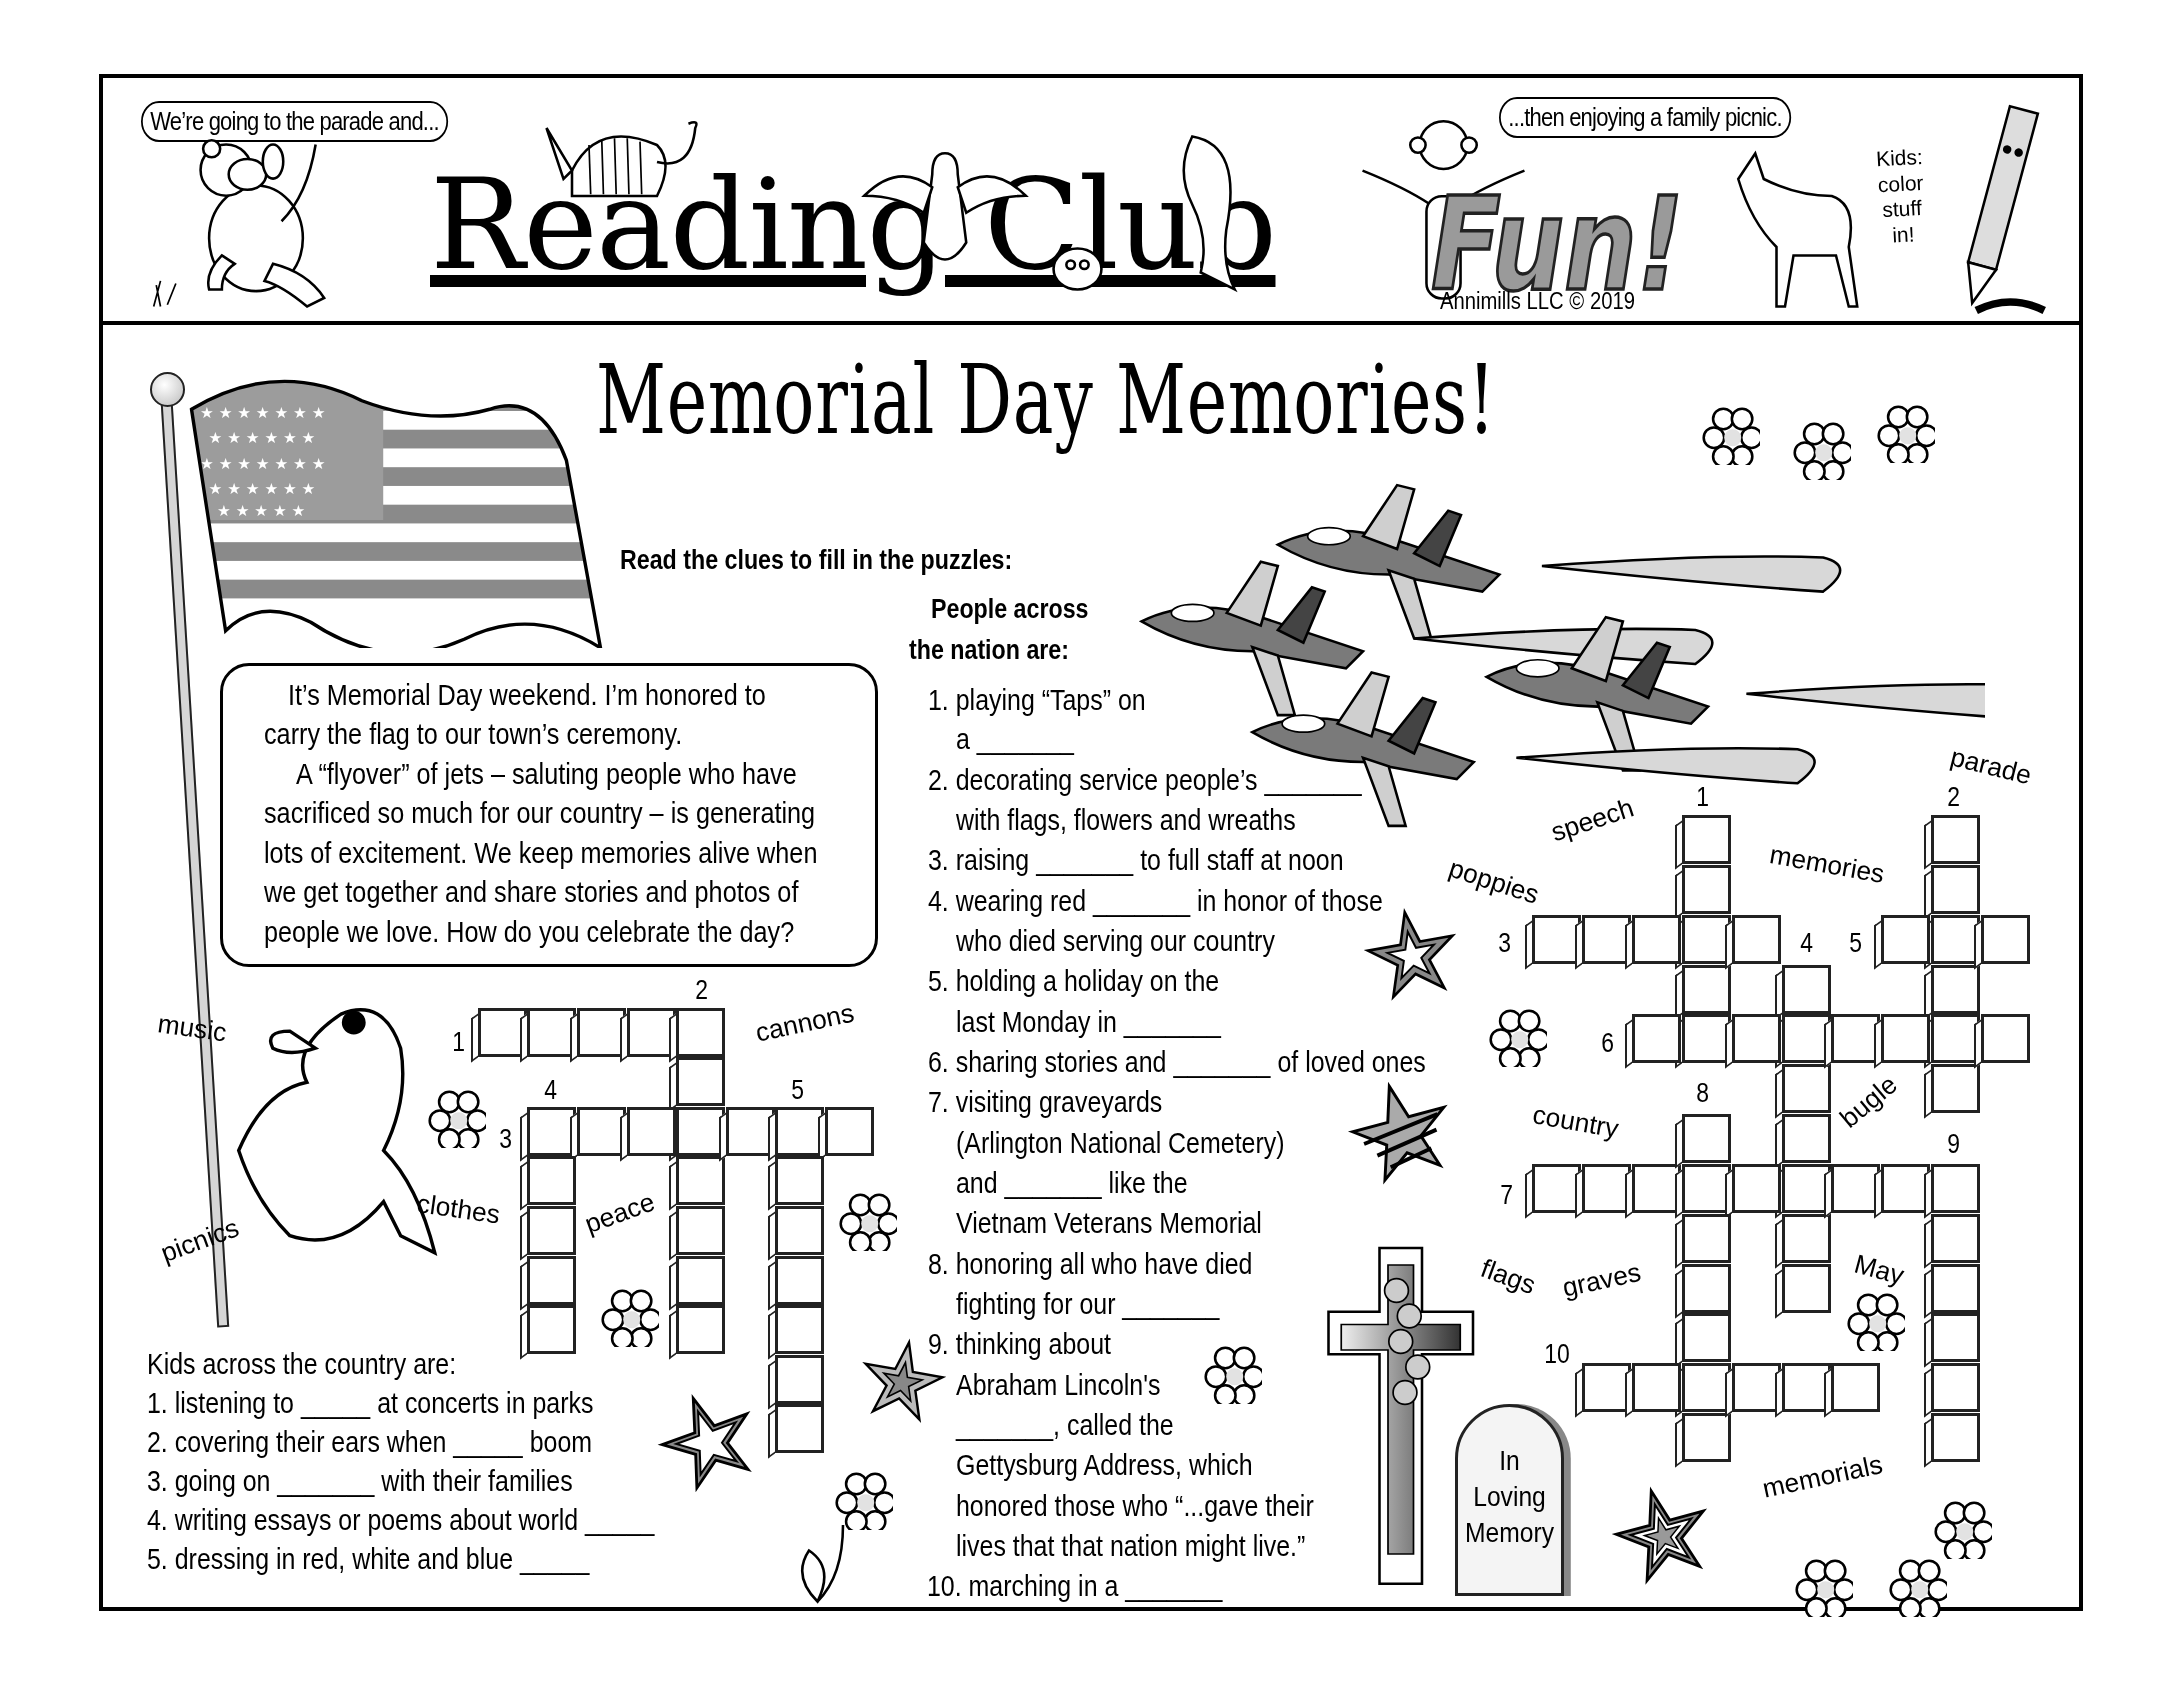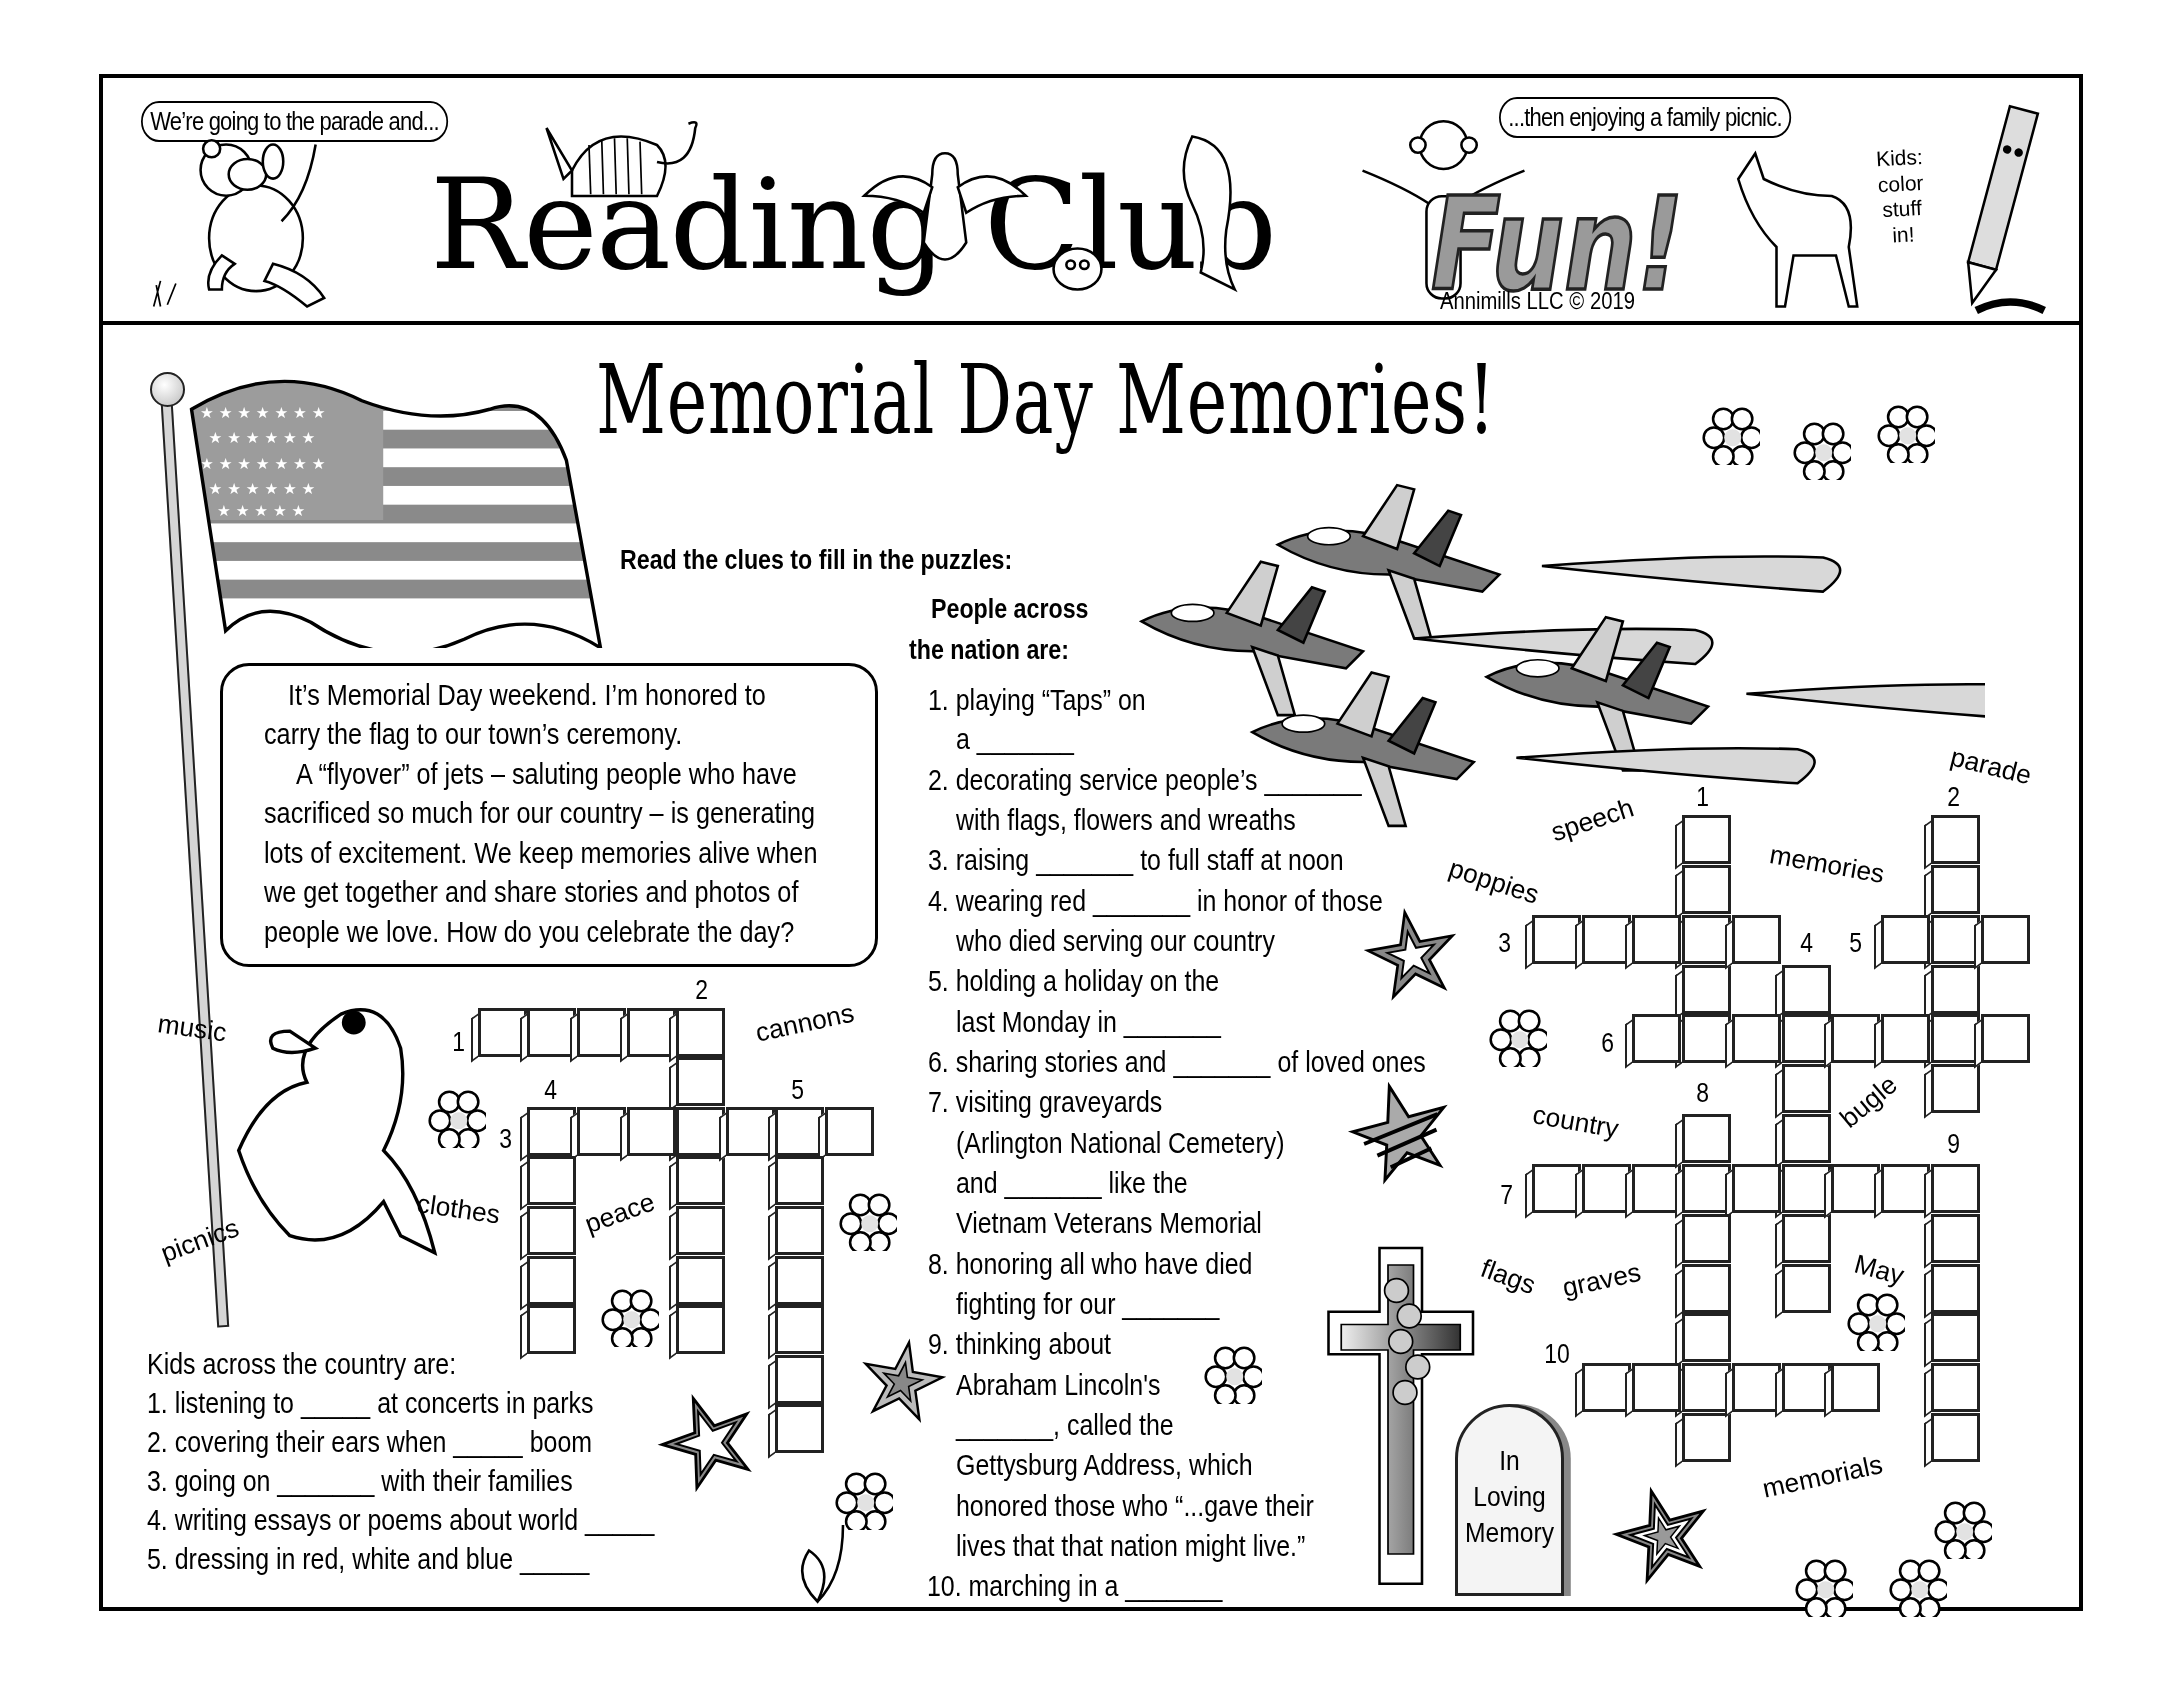--- a/index.html
+++ b/index.html
@@ -5,21 +5,21 @@
   html, body { margin:0; padding:0; background:#ffffff; }
   body { width:2181px; height:1687px; position:relative; overflow:hidden;
          font-family:"Liberation Sans", sans-serif; color:#000; }
   .abs { position:absolute; }
   .frame { position:absolute; left:99px; top:74px; width:1984px; height:1537px;
            border:4.3px solid #000; box-sizing:border-box; }
   .divider { position:absolute; left:99px; top:321px; width:1984px; height:4.3px; background:#000; }
   .bubble-small { position:absolute; border:2.6px solid #000; border-radius:25.6px; background:#fff;
                   font-family:"Liberation Sans", sans-serif; font-size:25px; letter-spacing:-0.9px;
                   padding:0 8.5px; height:37px; line-height:37px; white-space:nowrap; transform:scaleX(0.88); transform-origin:left center; }
-  .big-title { position:absolute; font-family:"DejaVu Serif", serif; font-size:126px; line-height:1; letter-spacing:-1.7px; }
+  .big-title { position:absolute; font-family:"DejaVu Serif", serif; font-size:126px; line-height:1; letter-spacing:-1.7px;text-decoration:underline; }
   .fun { position:absolute; font-family:"DejaVu Sans", sans-serif; font-weight:bold; font-style:italic;
          font-size:128px; color:#9a9a9a; -webkit-text-stroke:3.4px #222; transform:scaleX(0.8); transform-origin:left; }
   .copyright { position:absolute; font-size:23px; transform:scaleX(0.88); transform-origin:left; }
   .kids-note { position:absolute; font-size:21px; line-height:25.6px; text-align:center; transform:rotate(-3deg); }
   .title2 { position:absolute; font-family:"DejaVu Serif", serif; font-size:95px; letter-spacing:0.9px;
             transform:scaleX(0.72); transform-origin:left top; white-space:nowrap; font-weight:normal; }
   .bold-head { position:absolute; font-weight:bold; font-size:27px; transform:scaleX(0.86); transform-origin:left; white-space:nowrap; }
   .speech { position:absolute; left:220px; top:663px; width:658px; height:304px; border:3.4px solid #000;
             border-radius:29px; background:#fff; box-sizing:border-box; }
   .speech p { margin:0; font-size:29px; line-height:40px; transform:scaleX(0.87); transform-origin:left;

